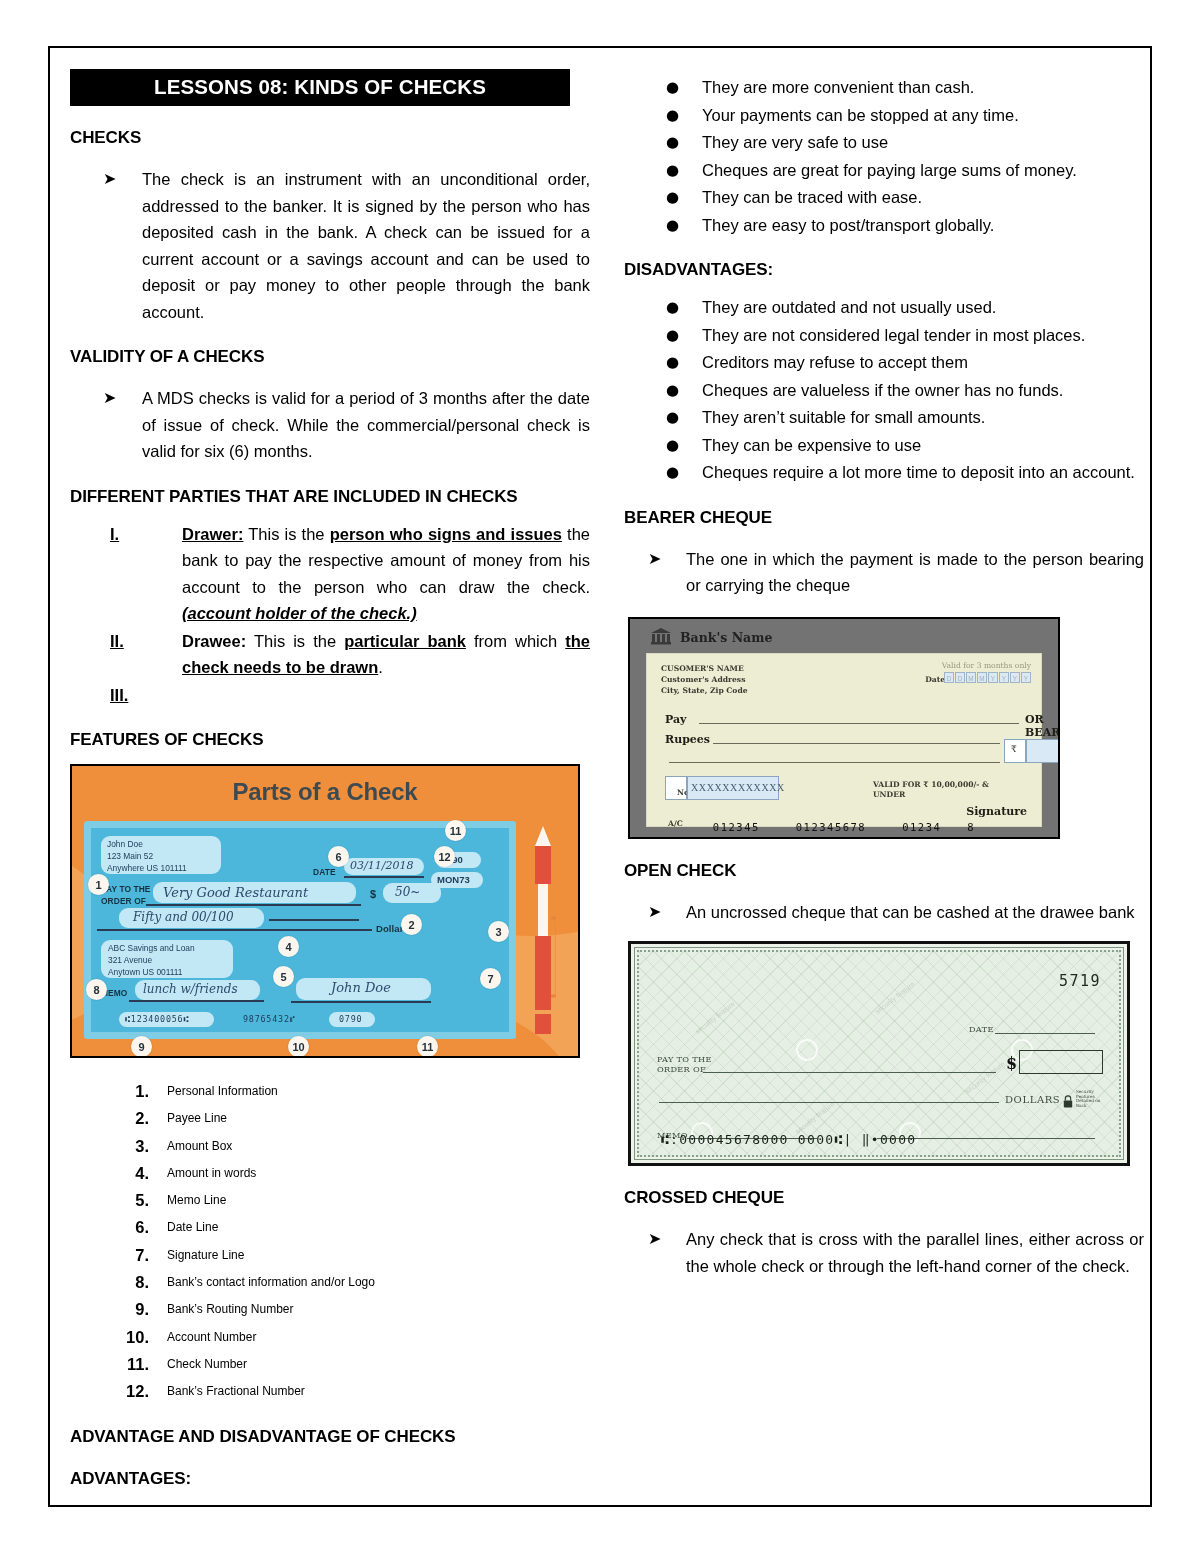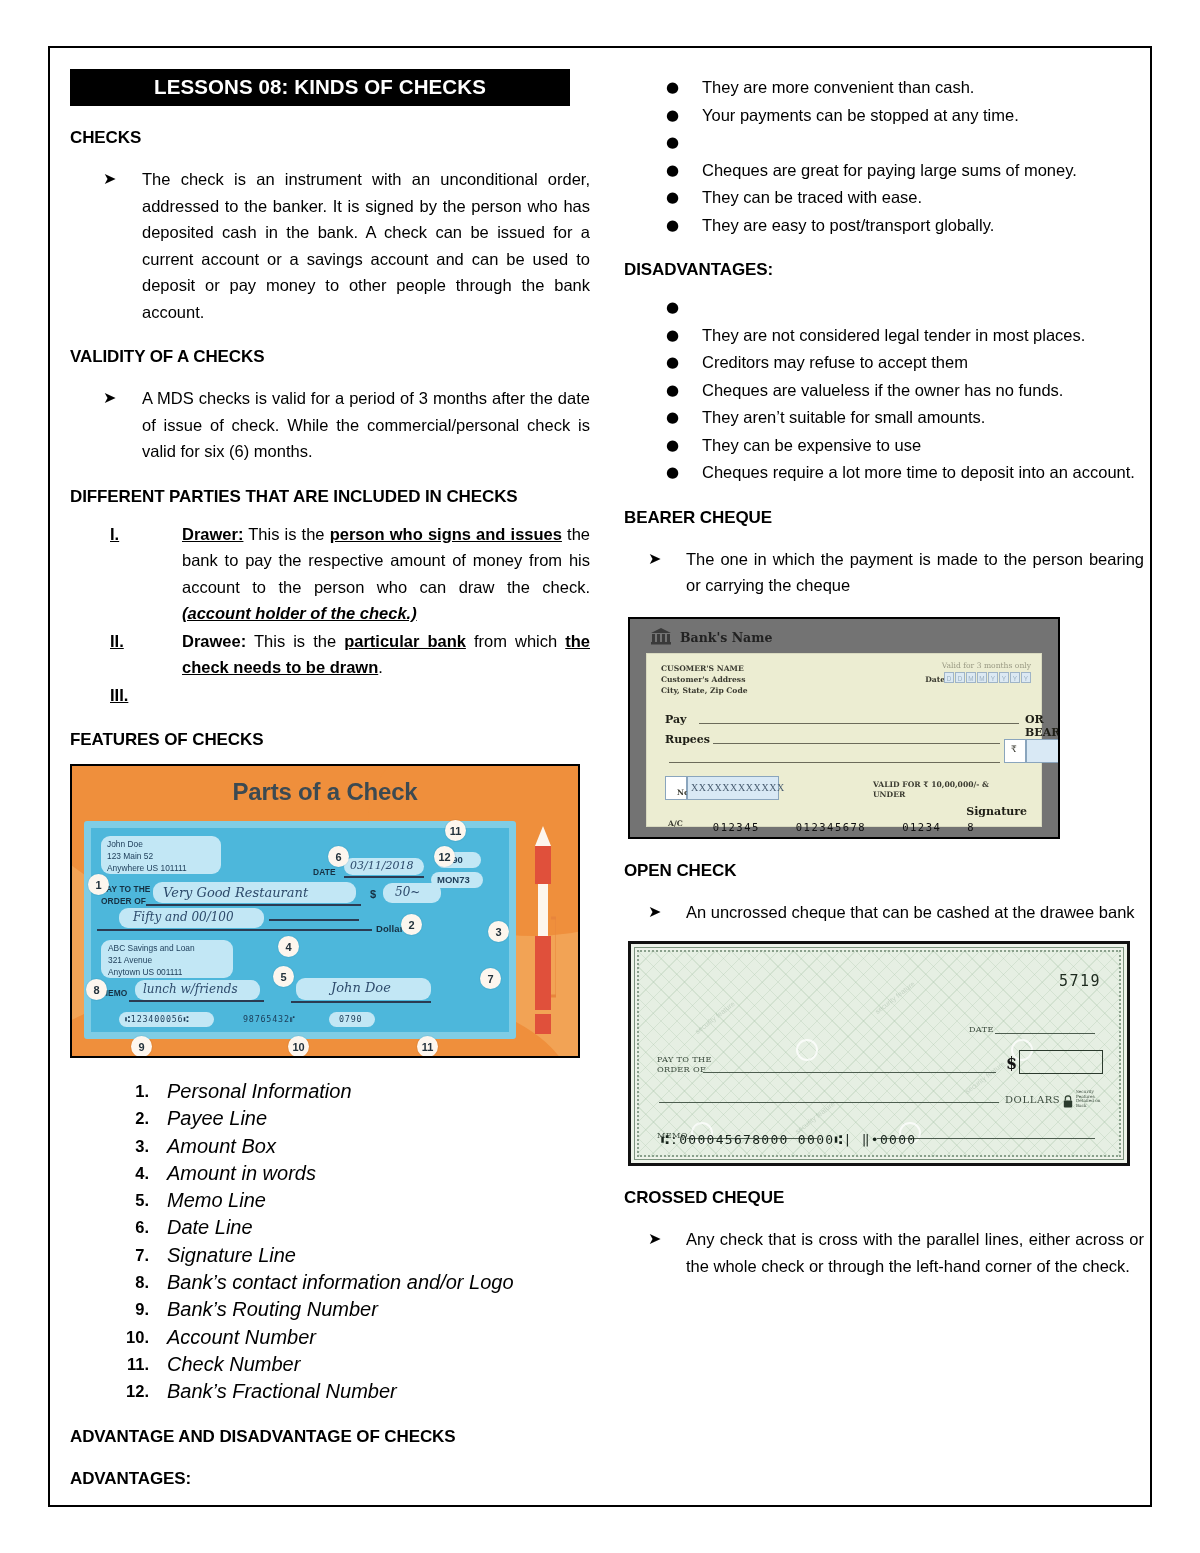--- a/index.html
+++ b/index.html
@@ -116,23 +116,22 @@
     flex:0 0 auto;
     width:97px;
     text-align:right;
     padding-right:18px;
     font-size:16.5px;
     line-height:26.3px;
     font-weight:bold;
   }
   .num-item .bd{
     flex:1;
-    font-size:20px;
+    font-size:12px;
     line-height:26.3px;
-    font-style:italic;
   }
 
   
   .poc{
     position:relative;
     width:510px; height:294px;
     margin:14px 0 0 0;
     border:2px solid #000;
     background:#f2a355;
     overflow:hidden;
@@ -451,40 +450,42 @@
         <div class="dot-item">
             <div class="mk">●</div>
             <div class="bd">They are more convenient than cash.</div>
           </div>
         <div class="dot-item">
             <div class="mk">●</div>
             <div class="bd">Your payments can be stopped at any time.</div>
           </div>
         <div class="dot-item">
             <div class="mk">●</div>
+            <div class="bd">They are very safe to use</div>
           </div>
         <div class="dot-item">
             <div class="mk">●</div>
             <div class="bd">Cheques are great for paying large sums of money.</div>
           </div>
         <div class="dot-item">
             <div class="mk">●</div>
             <div class="bd">They can be traced with ease.</div>
           </div>
         <div class="dot-item">
             <div class="mk">●</div>
             <div class="bd">They are easy to post/transport globally.</div>
           </div>
       </div>
 
       <h2 class="sec">DISADVANTAGES:</h2>
 
       <div class="dot-list">
         <div class="dot-item">
             <div class="mk">●</div>
+            <div class="bd">They are outdated and not usually used.</div>
           </div>
         <div class="dot-item">
             <div class="mk">●</div>
             <div class="bd">They are not considered legal tender in most places.</div>
           </div>
         <div class="dot-item">
             <div class="mk">●</div>
             <div class="bd">Creditors may refuse to accept them</div>
           </div>
         <div class="dot-item">

